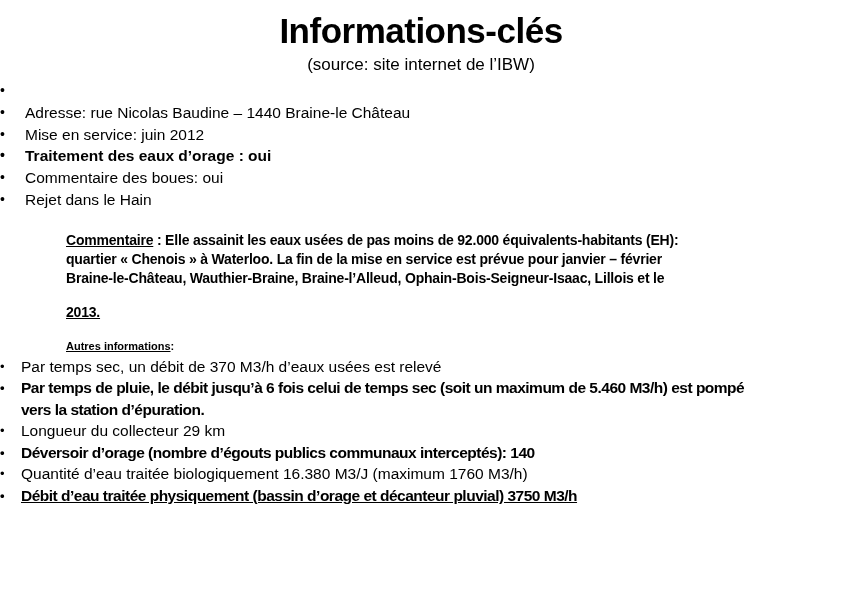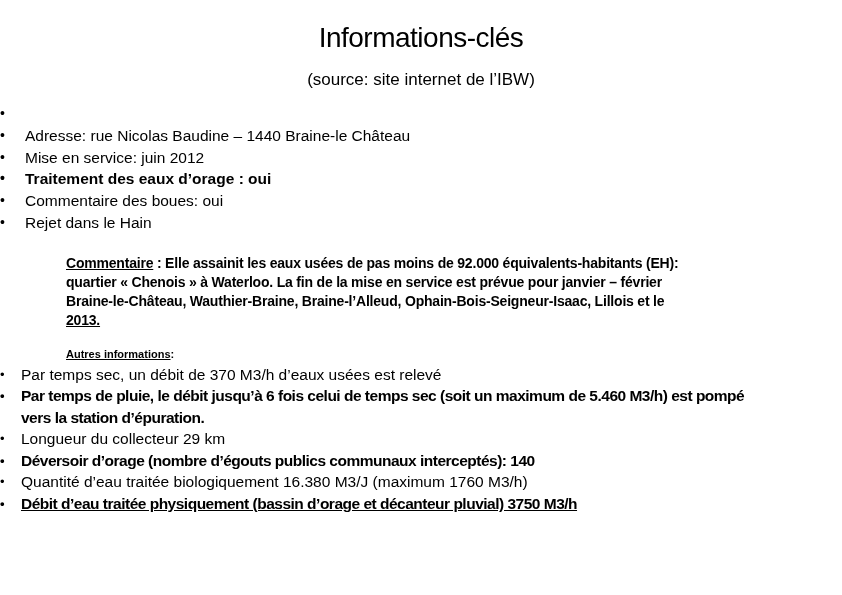--- a/index.html
+++ b/index.html
@@ -15,29 +15,29 @@
     color: #000000;
   }
   .slide {
     position: relative;
     width: 842px;
     height: 595px;
     background: #ffffff;
   }
   .title {
     margin: 0;
-    padding-top: 19px;
+    padding-top: 12px;
     text-align: center;
-    font-size: 28px;
-    font-weight: normal;
+    font-size: 35px;
+    font-weight: bold;
     letter-spacing: -0.5px;
     line-height: 38px;
   }
   .subtitle {
-    margin: 12px;
+    margin: 4px;
     text-align: center;
     font-size: 17px;
     line-height: 22px;
   }
   ul.bullets {
     list-style: none;
     margin: 0;
     padding: 0;
   }
   ul.bullets li {
@@ -61,21 +61,21 @@
   .u { text-decoration: underline; }
   .commentaire {
     margin: 20px 0 0 66px;
     width: 720px;
     font-size: 14px;
     font-weight: bold;
     letter-spacing: -0.2px;
     line-height: 19px;
   }
   .commentaire .line { display: block; white-space: nowrap; }
-  .commentaire .year { margin-top: 0; text-decoration: underline; }
+  .commentaire .year { margin-top: 15px; text-decoration: underline; }
   .autres-heading {
     margin: 14px 0 0 66px;
     font-size: 11px;
     font-weight: bold;
     line-height: 20px;
   }
   .autres {
     margin-top: 4px;
     margin-left: 60px;
     width: 760px;

